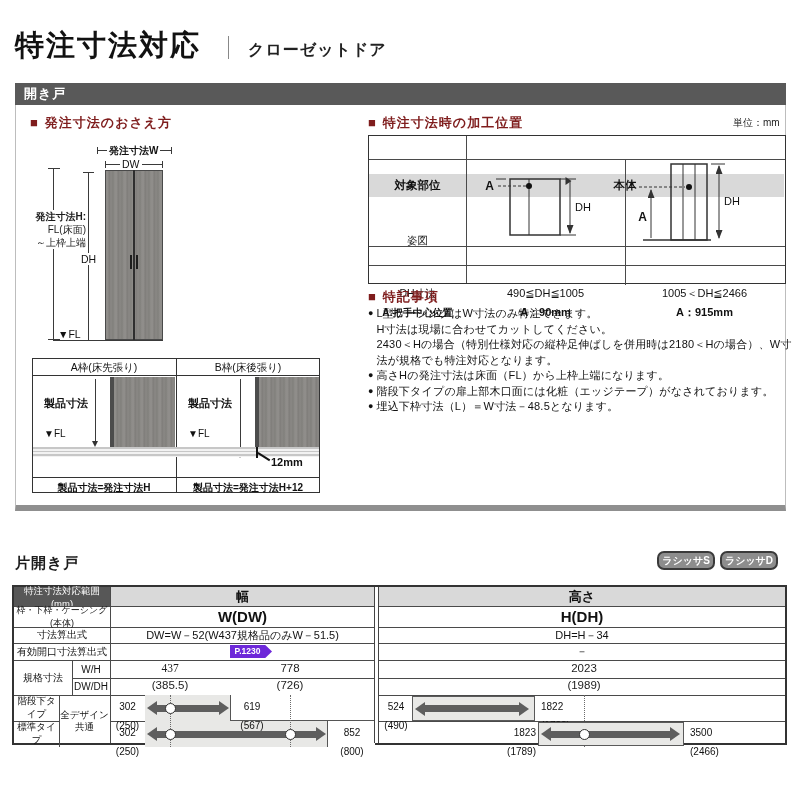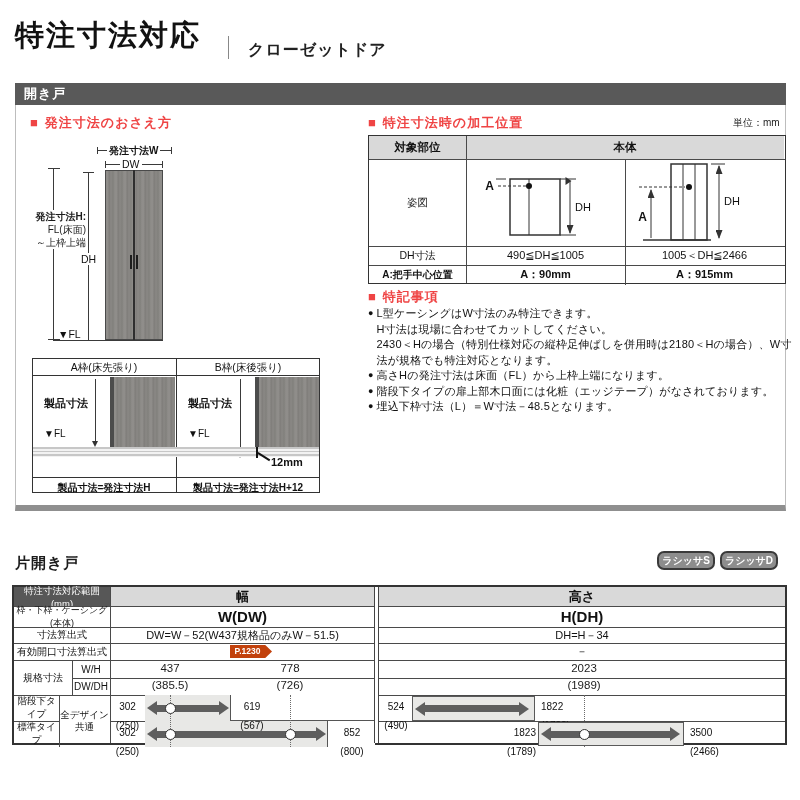--- a/index.html
+++ b/index.html
@@ -15,57 +15,57 @@
 
   
   .page-title { font-size:29px; font-weight:bold; letter-spacing:2px; color:#111; }
   .page-sub { font-size:16px; font-weight:bold; color:#222; letter-spacing:1px; }
   .title-sep { position:absolute; width:1px; background:#888; }
 
   
   .sec-bar { background:#595959; color:#fff; font-size:13px; font-weight:bold; line-height:22px; padding-left:9px; letter-spacing:1px; }
   .sec-box { border-left:1px solid #bdbdbd; border-right:1px solid #bdbdbd; border-bottom:6px solid #8f8f8f; background:#fff; }
 
-  .h2 { font-size:13px; font-weight:bold; color:#ef4444; letter-spacing:1px; }
+  .h2 { font-size:13px; font-weight:bold; color:#7f1d1d; letter-spacing:1px; }
   .h2 .sq { display:inline-block; margin-right:6px; }
   .unit { font-size:10px; color:#222; }
 
   .wood { background:repeating-linear-gradient(90deg,#8f8d8a 0px,#8f8d8a 2px,#7e7c79 3px,#8a8885 5px,#81807c 7px,#908e8b 9px); }
   .dim-label { position:absolute; background:#fff; font-size:10px; font-weight:bold; padding:0 2px; white-space:nowrap; color:#111; }
   .small-label { position:absolute; font-size:10px; white-space:nowrap; color:#111; }
 
   
   .fr-title { position:absolute; font-size:10.5px; text-align:center; color:#111; }
   .fr-caption { position:absolute; font-size:10px; font-weight:bold; text-align:center; color:#111; }
   .tri-down { position:absolute; width:0; height:0; border-left:3.5px solid transparent; border-right:3.5px solid transparent; border-top:6px solid #333; }
   .floorband { position:absolute; background:repeating-linear-gradient(180deg,#c7c7c7 0 1.5px,#f2f2f2 1.5px 3.5px); }
 
   
   .ptab { position:absolute; border:1.5px solid #333; }
-  .ptab .cell { position:absolute; display:flex; align-items:center; justify-content:center; font-size:11px; color:#111; text-align:right; }
+  .ptab .cell { position:absolute; display:flex; align-items:center; justify-content:center; font-size:11px; color:#111; text-align:right;margin-top:38px; }
   .ptab .hdr { background:#d9d9d9; font-weight:bold; font-size:11.5px; }
 
   
   .note-row { display:flex; margin-bottom:0; }
   .note-bullet { font-size:9px; line-height:15.5px; margin-right:3px; color:#111; }
   .note-text { font-size:11px; line-height:15.5px; color:#111; white-space:pre-line; letter-spacing:0.2px; }
 
   
   .lbtn { position:absolute; width:58px; height:19px; background:#8d8d8d; border:2px solid #3a3a3a; border-radius:7px; color:#fff; font-size:10px; font-weight:bold; display:flex; align-items:center; justify-content:center; cursor:pointer; }
 
   
   #spec { position:absolute; border:2px solid #333; background:#fff; }
   .scell { position:absolute; display:flex; align-items:center; justify-content:center; text-align:center; color:#111; }
   .dark-cell { background:#575757; color:#fff; font-size:9.5px; }
   .gray-hdr { background:#d9d9d9; font-weight:bold; font-size:13px; }
   .lbl { font-size:9.5px; }
   .big { font-size:15px; font-weight:bold; }
   .formula { font-size:11px; }
   .num { position:absolute; font-size:11.5px; transform:translateX(-50%); white-space:nowrap; }
-  .badge { position:absolute; background:#c2410c; color:#fff; font-size:8.5px; font-weight:bold; height:13px; line-height:13px; width:42px; text-align:center; padding-right:7px; clip-path:polygon(0 0,84% 0,100% 50%,84% 100%,0 100%); }
+  .badge { position:absolute; background:#6d28d9; color:#fff; font-size:8.5px; font-weight:bold; height:13px; line-height:13px; width:42px; text-align:center; padding-right:7px; clip-path:polygon(0 0,84% 0,100% 50%,84% 100%,0 100%); }
   .band { position:absolute; background:#e8e8e6; }
   .bandbox { position:absolute; background:#e8e8e6; border:1px solid #5a5a5a; }
   .whitebox { position:absolute; background:#fff; }
   .rarrow { position:absolute; height:7px; background:#5e5e5e; }
   .tri-l { position:absolute; width:0; height:0; border-top:7px solid transparent; border-bottom:7px solid transparent; border-right:10px solid #5e5e5e; }
   .tri-r { position:absolute; width:0; height:0; border-top:7px solid transparent; border-bottom:7px solid transparent; border-left:10px solid #5e5e5e; }
   .knob { position:absolute; width:11px; height:11px; border-radius:50%; background:#fff; border:1.5px solid #333; }
   .rng { position:absolute; font-size:10px; line-height:19px; white-space:pre-line; text-align:center; color:#111; }
   .pre { white-space:pre-line; }
   svg text { font-family:"Liberation Sans","DejaVu Sans",sans-serif; }
@@ -82,21 +82,21 @@
       </marker>
       <marker id="arrE" markerWidth="9" markerHeight="7" refX="8" refY="3.5" orient="auto">
         <path d="M0,0 L9,3.5 L0,7 Z" fill="#333"></path>
       </marker>
       <marker id="arrS" markerWidth="9" markerHeight="7" refX="1" refY="3.5" orient="auto">
         <path d="M9,0 L0,3.5 L9,7 Z" fill="#333"></path>
       </marker>
     </defs>
   </svg>
 
-  <div class="abs page-title" style="left:15px; top:16px;">特注寸法対応</div>
+  <div class="abs page-title" style="left:15px; top:26px;">特注寸法対応</div>
   <div class="title-sep" style="left:228px; top:36px; height:23px;"></div>
   <div class="abs page-sub" style="left:248px; top:40px;">クローゼットドア</div>
 
   <div class="abs sec-bar" style="left:15px; top:83px; width:771px; height:22px;">開き戸</div>
   <div class="abs sec-box" style="left:15px; top:105px; width:771px; height:406px;"></div>
 
   <div class="abs h2" style="left:30px; top:114px;"><span class="sq">■</span><span>発注寸法のおさえ方</span></div>
 
   <div class="hline" style="left:97px; top:150px; width:75px;"></div>
   <div class="vline" style="left:97px; top:147px; height:7px;"></div>
@@ -265,21 +265,21 @@
     <div class="scell formula" style="left:96px; top:40px; width:265px; height:16px;">DW=W－52(W437規格品のみW－51.5)</div>
     <div class="scell formula" style="left:365px; top:40px; width:406px; height:16px;">DH=H－34</div>
 
     <div class="scell" style="left:0; top:56px; width:96px; height:17px; font-size:10px;">有効開口寸法算出式</div>
     <div class="badge" style="left:216px; top:58px;">P.1230</div>
     <div class="scell" style="left:365px; top:56px; width:406px; height:17px; font-size:11px;">－</div>
 
     <div class="scell" style="left:0; top:73px; width:58px; height:35px; font-size:10px;">規格寸法</div>
     <div class="scell" style="left:58px; top:73px; width:38px; height:18px; font-size:10px;">W/H</div>
     <div class="scell" style="left:58px; top:91px; width:38px; height:17px; font-size:10px;">DW/DH</div>
-    <div class="num" style="left:156px; top:75px;">437</div>
+    <div class="num" style="left:156px; top:75px;font-family:Liberation Serif, serif;">437</div>
     <div class="num" style="left:276px; top:75px;">778</div>
     <div class="num" style="left:570px; top:75px;">2023</div>
     <div class="num" style="left:156px; top:92px;">(385.5)</div>
     <div class="num" style="left:276px; top:92px;">(726)</div>
     <div class="num" style="left:570px; top:92px;">(1989)</div>
 
     <div class="scell" style="left:0; top:108px; width:45px; height:26px; font-size:9.5px;">階段下タイプ</div>
     <div class="scell" style="left:0; top:134px; width:45px; height:26px; font-size:9.5px;">標準タイプ</div>
     <div class="scell pre" style="left:45px; top:108px; width:51px; height:52px; font-size:9.5px; line-height:12px;">全デザイン
 共通</div>

